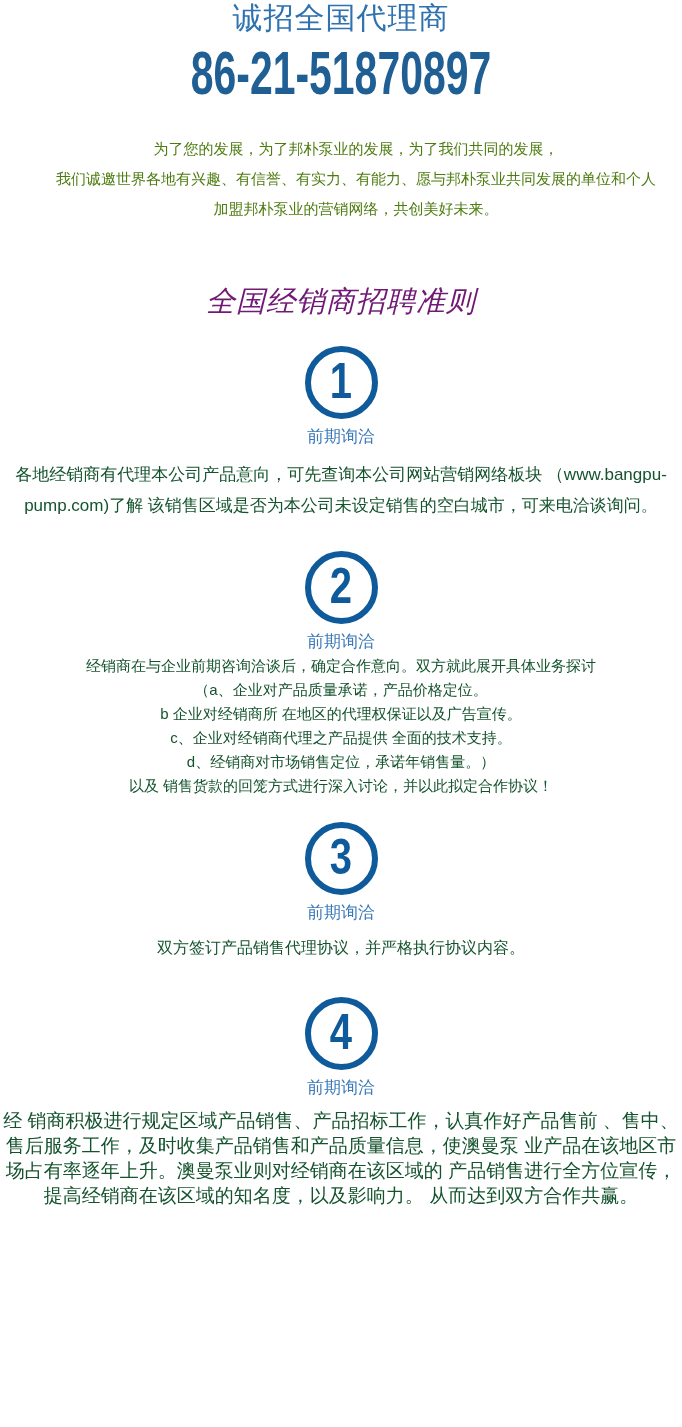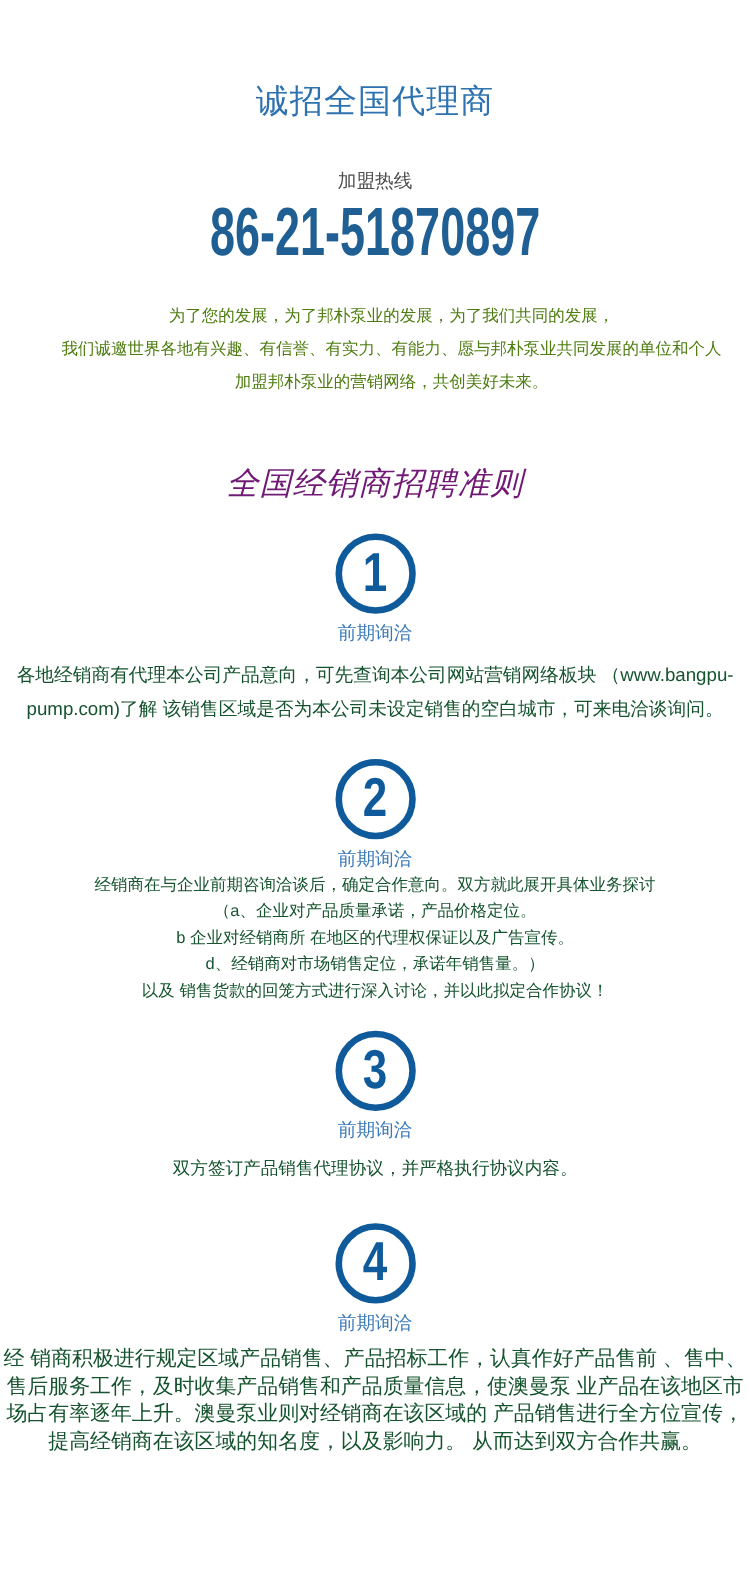--- a/index.html
+++ b/index.html
@@ -3,21 +3,21 @@
 <meta charset="utf-8">
 <style>
   html, body { margin: 0; padding: 0; background: #ffffff; }
   body { font-family: "Liberation Sans", "DejaVu Sans", sans-serif; }
   .page {
     width: 682px; height: 1427px; margin: 0 auto;
     position: relative; overflow: hidden; background: #ffffff;
     text-align: center;
   }
   .main-title {
-    margin: 0; padding-top: 75px;
+    margin: 0; 
     font-size: 30px; font-weight: 400; line-height: 36px;
     color: #2e72b0; letter-spacing: 1px;
   }
   .hotline-label {
     margin-top: 44px;
     font-size: 17px; line-height: 20px; color: #4d4d4d;
   }
   .hotline-number {
     margin-top: 6px;
     font-size: 62px; line-height: 62px; font-weight: bold;
@@ -73,21 +73,20 @@
     font-size: 19px; line-height: 25px;
   }
 </style>
 </head>
 <body>
 
 <div class="page">
 
   <h1 class="main-title">诚招全国代理商</h1>
 
-  <div class="hotline-label">加盟热线</div>
   <div class="hotline-number">86-21-51870897</div>
 
   <div class="intro">
     <div>为了您的发展，为了邦朴泵业的发展，为了我们共同的发展，</div>
     <div>我们诚邀世界各地有兴趣、有信誉、有实力、有能力、愿与邦朴泵业共同发展的单位和个人</div>
     <div>加盟邦朴泵业的营销网络，共创美好未来。</div>
   </div>
 
   <h2 class="section-title">全国经销商招聘准则</h2>
 
@@ -101,20 +100,21 @@
 
   <div class="step step2">
     <div class="step-circle">
       <span class="num">2</span>
     </div>
     <div class="step-label">前期询洽</div>
     <div class="step-text">
       <div>经销商在与企业前期咨询洽谈后，确定合作意向。双方就此展开具体业务探讨</div>
       <div>（a、企业对产品质量承诺，产品价格定位。</div>
       <div>b 企业对经销商所 在地区的代理权保证以及广告宣传。</div>
+      <div>c、企业对经销商代理之产品提供 全面的技术支持。</div>
       <div>d、经销商对市场销售定位，承诺年销售量。）</div>
       <div>以及 销售货款的回笼方式进行深入讨论，并以此拟定合作协议！</div>
     </div>
   </div>
 
   <div class="step step3">
     <div class="step-circle">
       <span class="num">3</span>
     </div>
     <div class="step-label">前期询洽</div>

